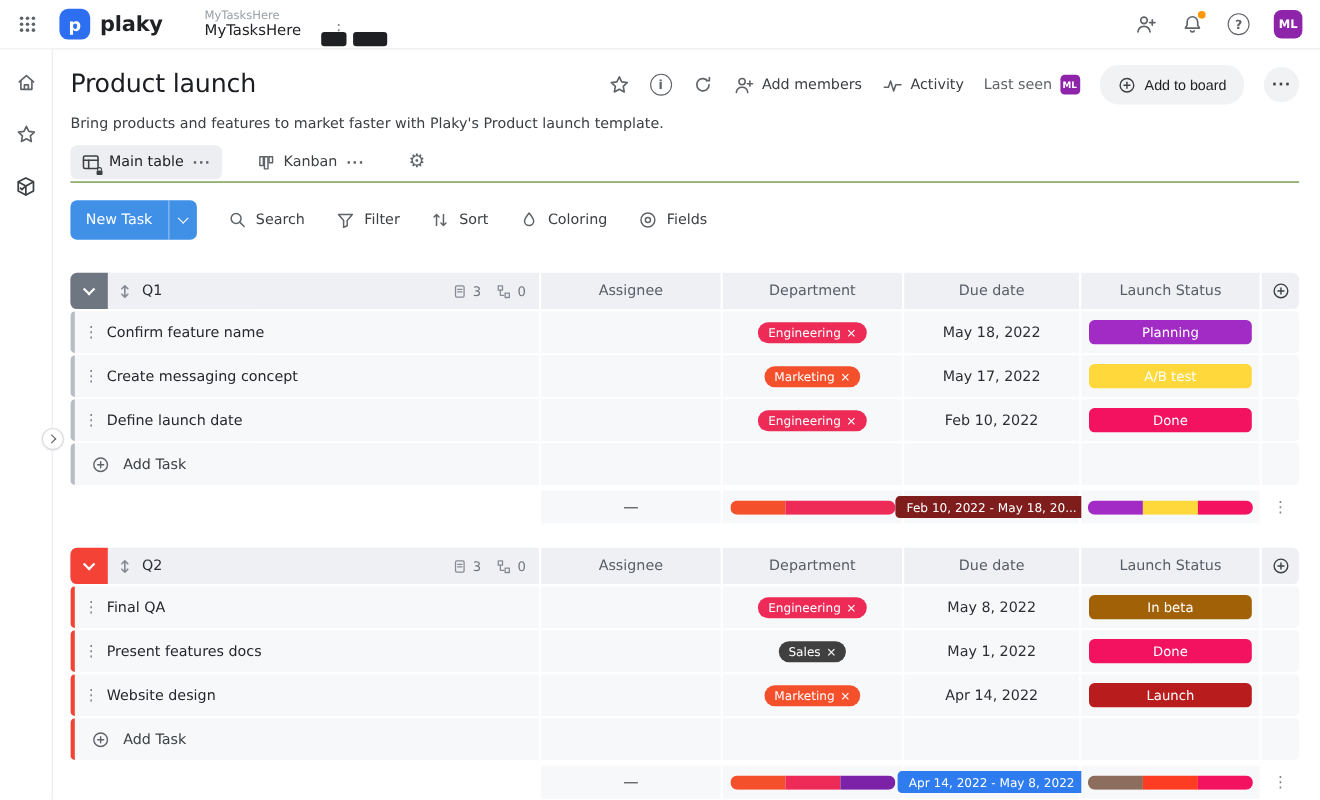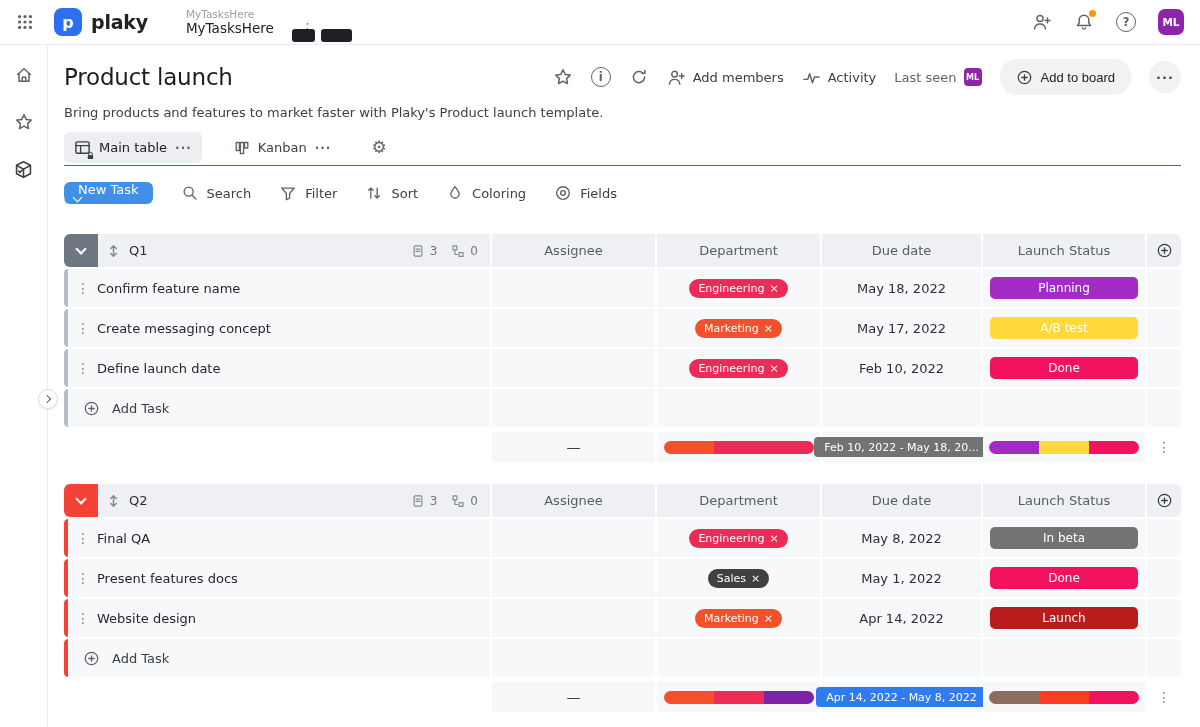--- a/index.html
+++ b/index.html
@@ -65,21 +65,21 @@
 
   .tabs { display:flex; align-items:center; gap:22px; margin-top:12px; border-bottom:1px solid #4d7c0f; padding-bottom:2px; }
   .tab { display:flex; align-items:center; gap:8px; padding:7px 10px; border-radius:6px; font-size:13px; color:#3c4043; cursor:pointer; }
   .tab.active { background:#eceef1; color:#202124; }
   .tab-more { color:#5f6368; font-size:12px; font-weight:700; letter-spacing:1px; cursor:pointer; }
   .gear { font-size:17px; color:#5f6368; margin-left:8px; cursor:pointer; line-height:1; }
   .tbl-ic-wrap { position:relative; }
   .lock { position:absolute; right:-4px; bottom:-4px; }
 
   .toolbar { display:flex; align-items:center; gap:28px; margin-top:16px; }
-  .newtask { display:flex; height:22px; border-radius:6px; overflow:hidden; color:#fff; font-size:13px; cursor:pointer;flex-direction:column; }
+  .newtask { display:flex; height:36px; border-radius:6px; overflow:hidden; color:#fff; font-size:13px; cursor:pointer; }
   .nt-main { padding:0 14px; display:flex; align-items:center; }
   .nt-arrow { width:26px; display:flex; align-items:center; justify-content:center; border-left:1px solid rgba(255,255,255,.45); }
   .chv-d-w { width:7px; height:7px; border-left:1.8px solid #fff; border-bottom:1.8px solid #fff; transform:rotate(-45deg); margin-top:-3px; }
   .tool { display:flex; align-items:center; gap:8px; font-size:13px; color:#3c4043; cursor:pointer; }
 
   
   .groups { margin-top:30px; }
   .group { margin-bottom:22px; }
   .gstack { display:flex; flex-direction:column; gap:2px;margin-top:20px; }
   .cols { display:grid; grid-template-columns:426px 163px 163px 159px 162px 34px; gap:2px; }
@@ -444,21 +444,21 @@
         <div class="c">
             <span class="dash">—</span>
           </div>
         <div class="c">
           <span class="bar">
             <span style="background: rgb(244, 80, 44);"></span>
             <span class="w2" style="background: rgb(238, 43, 87);"></span>
           </span>
           </div>
         <div class="c">
-          <span class="duepill" style="background: #737373;">Feb 10, 2022 - May 18, 20...</span>
+          <span class="duepill" style="background: #7f1d1d;">Feb 10, 2022 - May 18, 20...</span>
           </div>
         <div class="c">
           <span class="bar">
             <span style="background: rgb(161, 43, 196);"></span>
             <span style="background: rgb(255, 216, 59);"></span>
             <span style="background: rgb(242, 18, 95);"></span>
           </span>
           </div>
         <div class="c blank">
             <span class="kb">⋮</span>
@@ -517,21 +517,21 @@
             </div>
           <div class="c"></div>
           <div class="c">
             <span class="dpill" style="background: rgb(238, 43, 87);">
               <span>Engineering</span>
                 <span class="x">×</span>
               </span>
             </div>
           <div class="c date">May 8, 2022</div>
           <div class="c">
-            <span class="spill" style="background: #737373;">In beta</span>
+            <span class="spill" style="background: #a16207;">In beta</span>
             </div>
           <div class="c"></div>
         </div>
 
         <div class="cols trow">
           <div class="c namec">
               <span class="strip" style="background: rgb(244, 67, 54);"></span>
             <span class="kb">⋮</span>
             <span class="task">Present features docs</span>
             </div>

